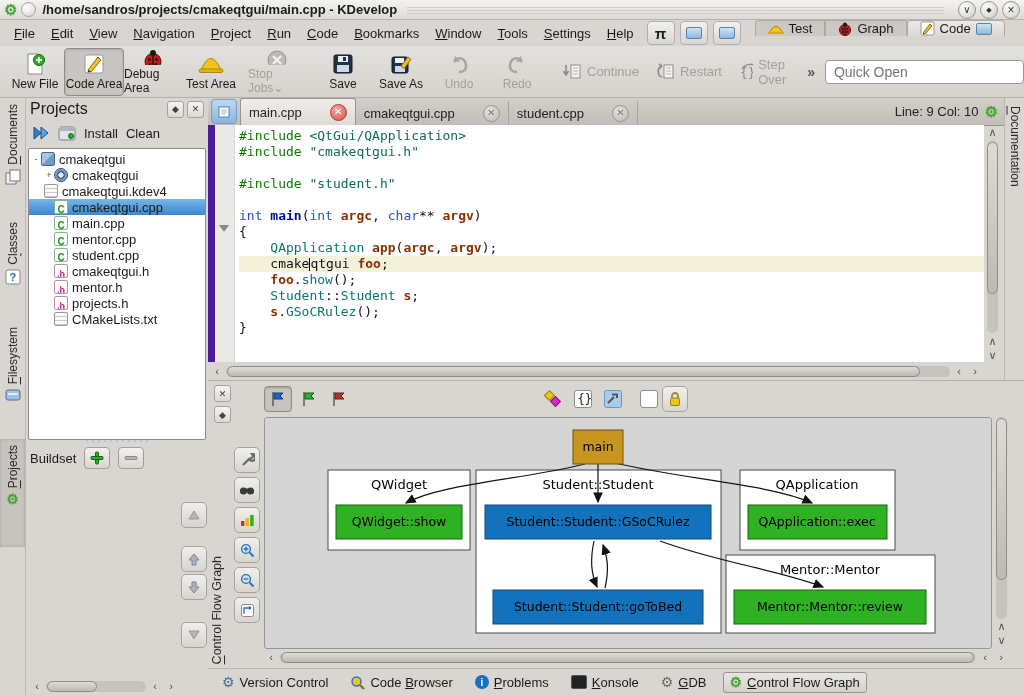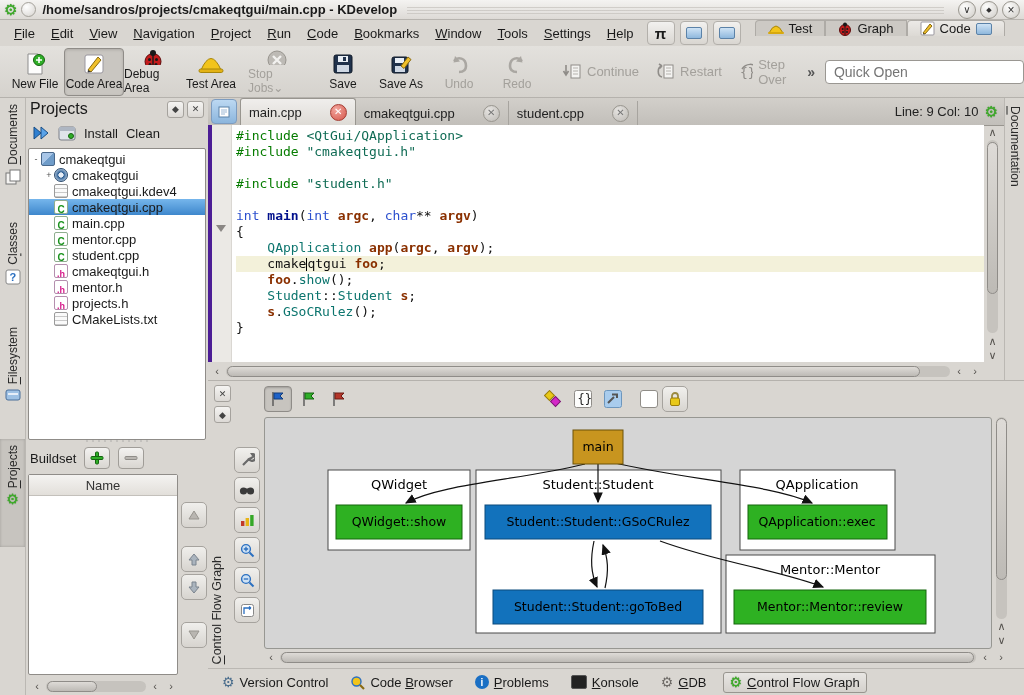--- a/index.html
+++ b/index.html
@@ -76,21 +76,21 @@
   .editorRegion{position:absolute;left:208px;top:98px;width:796px;height:282px;box-sizing:border-box;}
   .tabbar{position:absolute;left:0;top:0;right:0;height:27px;background:linear-gradient(#d2cfca,#c2bfba);border-bottom:1px solid #98958f;display:flex;align-items:flex-end;}
   .docswitch{width:24px;height:23px;margin:0 3px 1px 3px;border:1px solid #7d9cc0;border-radius:4px;background:linear-gradient(#bcd8f2,#8cb6dd);display:flex;align-items:center;justify-content:center;}
   .etab{display:flex;align-items:center;height:24px;padding:0 8px;font-size:13px;border-right:1px solid #a7a49f;color:#222;}
   .etab .lbl{margin-right:28px;}
   .etab.active{background:linear-gradient(#f0eeec,#dedbd6);border:1px solid #98958f;border-bottom:none;border-radius:3px 3px 0 0;height:26px;}
   .closedot{width:15px;height:15px;border-radius:50%;display:flex;align-items:center;justify-content:center;font-size:10px;color:#fff;line-height:1;}
   .closedot.red{background:radial-gradient(circle at 35% 30%,#f3a79f,#d5564a);border:1px solid #a53c33;}
   .closedot.grey{background:radial-gradient(circle at 35% 30%,#e6e4e1,#bdbab5);border:1px solid #99968f;color:#777;}
   .linecol{margin-left:auto;display:flex;align-items:center;gap:6px;padding:0 6px;font-size:13px;color:#222;align-self:center;}
-  .editor{position:absolute;left:0;top:27px;right:20px;bottom:18px;background:#fff;border-left:4px solid #4c1d95;display:flex;}
+  .editor{position:absolute;left:0;top:27px;right:20px;bottom:18px;background:#fff;border-left:7px solid #4c1d95;display:flex;}
   .iconborder{width:19px;background:#ebe9e5;border-right:1px solid #dad7d2;position:relative;flex:none;}
   .foldmark{position:absolute;left:4px;top:100px;width:0;height:0;border-left:5px solid transparent;border-right:5px solid transparent;border-top:7px solid #8a8784;}
   .codearea{flex:1;position:relative;font-family:"DejaVu Sans Mono","Liberation Mono",monospace;font-size:13px;line-height:16px;padding:3px 0 0 4px;overflow:hidden;}
   .cline{white-space:pre;height:16px;}
   .curline{background:#f3f1da;}
   .tok-pp{color:#067c00;}
   .tok-str{color:#0f6b54;}
   .tok-kw{color:#2b4fce;}
   .tok-kwb,.tok-fn{color:#000f8c;font-weight:bold;}
   .tok-var{color:#8a3000;font-weight:bold;}
@@ -350,21 +350,21 @@
         <div class="trow" style="padding-left: 2px;">
           <span class="texp">-</span>
           <span class="ti ti-project"></span>
           <span>cmakeqtgui</span>
         </div>
         <div class="trow" style="padding-left: 15px;">
           <span class="texp">+</span>
           <span class="ti ti-target"></span>
           <span>cmakeqtgui</span>
         </div>
-        <div class="trow" style="padding-left: 15px;">
+        <div class="trow" style="padding-left: 5px;">
           <span class="texp"></span>
           <span class="ti ti-file"></span>
           <span>cmakeqtgui.kdev4</span>
         </div>
         <div class="trow sel" style="padding-left: 15px;">
           <span class="texp"></span>
           <span class="ti ti-cpp"></span>
           <span>cmakeqtgui.cpp</span>
         </div>
         <div class="trow" style="padding-left: 15px;">
@@ -410,23 +410,20 @@
         <svg width="14" height="14">
             <rect x="5.5" y="1" width="3" height="12" rx="1" fill="#2fae28" stroke="#156410"></rect>
             <rect x="1" y="5.5" width="12" height="3" rx="1" fill="#2fae28" stroke="#156410"></rect>
           </svg>
       </span>
       <span class="minusbtn">
         <svg width="14" height="14">
             <rect x="1" y="5.5" width="12" height="3" rx="1" fill="#b9b6b1" stroke="#8f8c88"></rect>
           </svg>
       </span>
-    </div>
-    <div class="namepanel">
-      <div class="namehdr">Name</div>
     </div>
     <div class="arrowcol">
       <span class="arrbtn" style="top:28px">
           <svg width="12" height="12">
             <path d="M6 2 L11 10 L1 10 Z" fill="#b9b6b1" stroke="#98958f"></path>
           </svg>
         </span>
       <span class="arrbtn" style="top:72px">
           <svg width="12" height="13">
             <path d="M6 1 L11 7 H8 V12 H4 V7 H1 Z" fill="#aab4be" stroke="#7b848e"></path>

